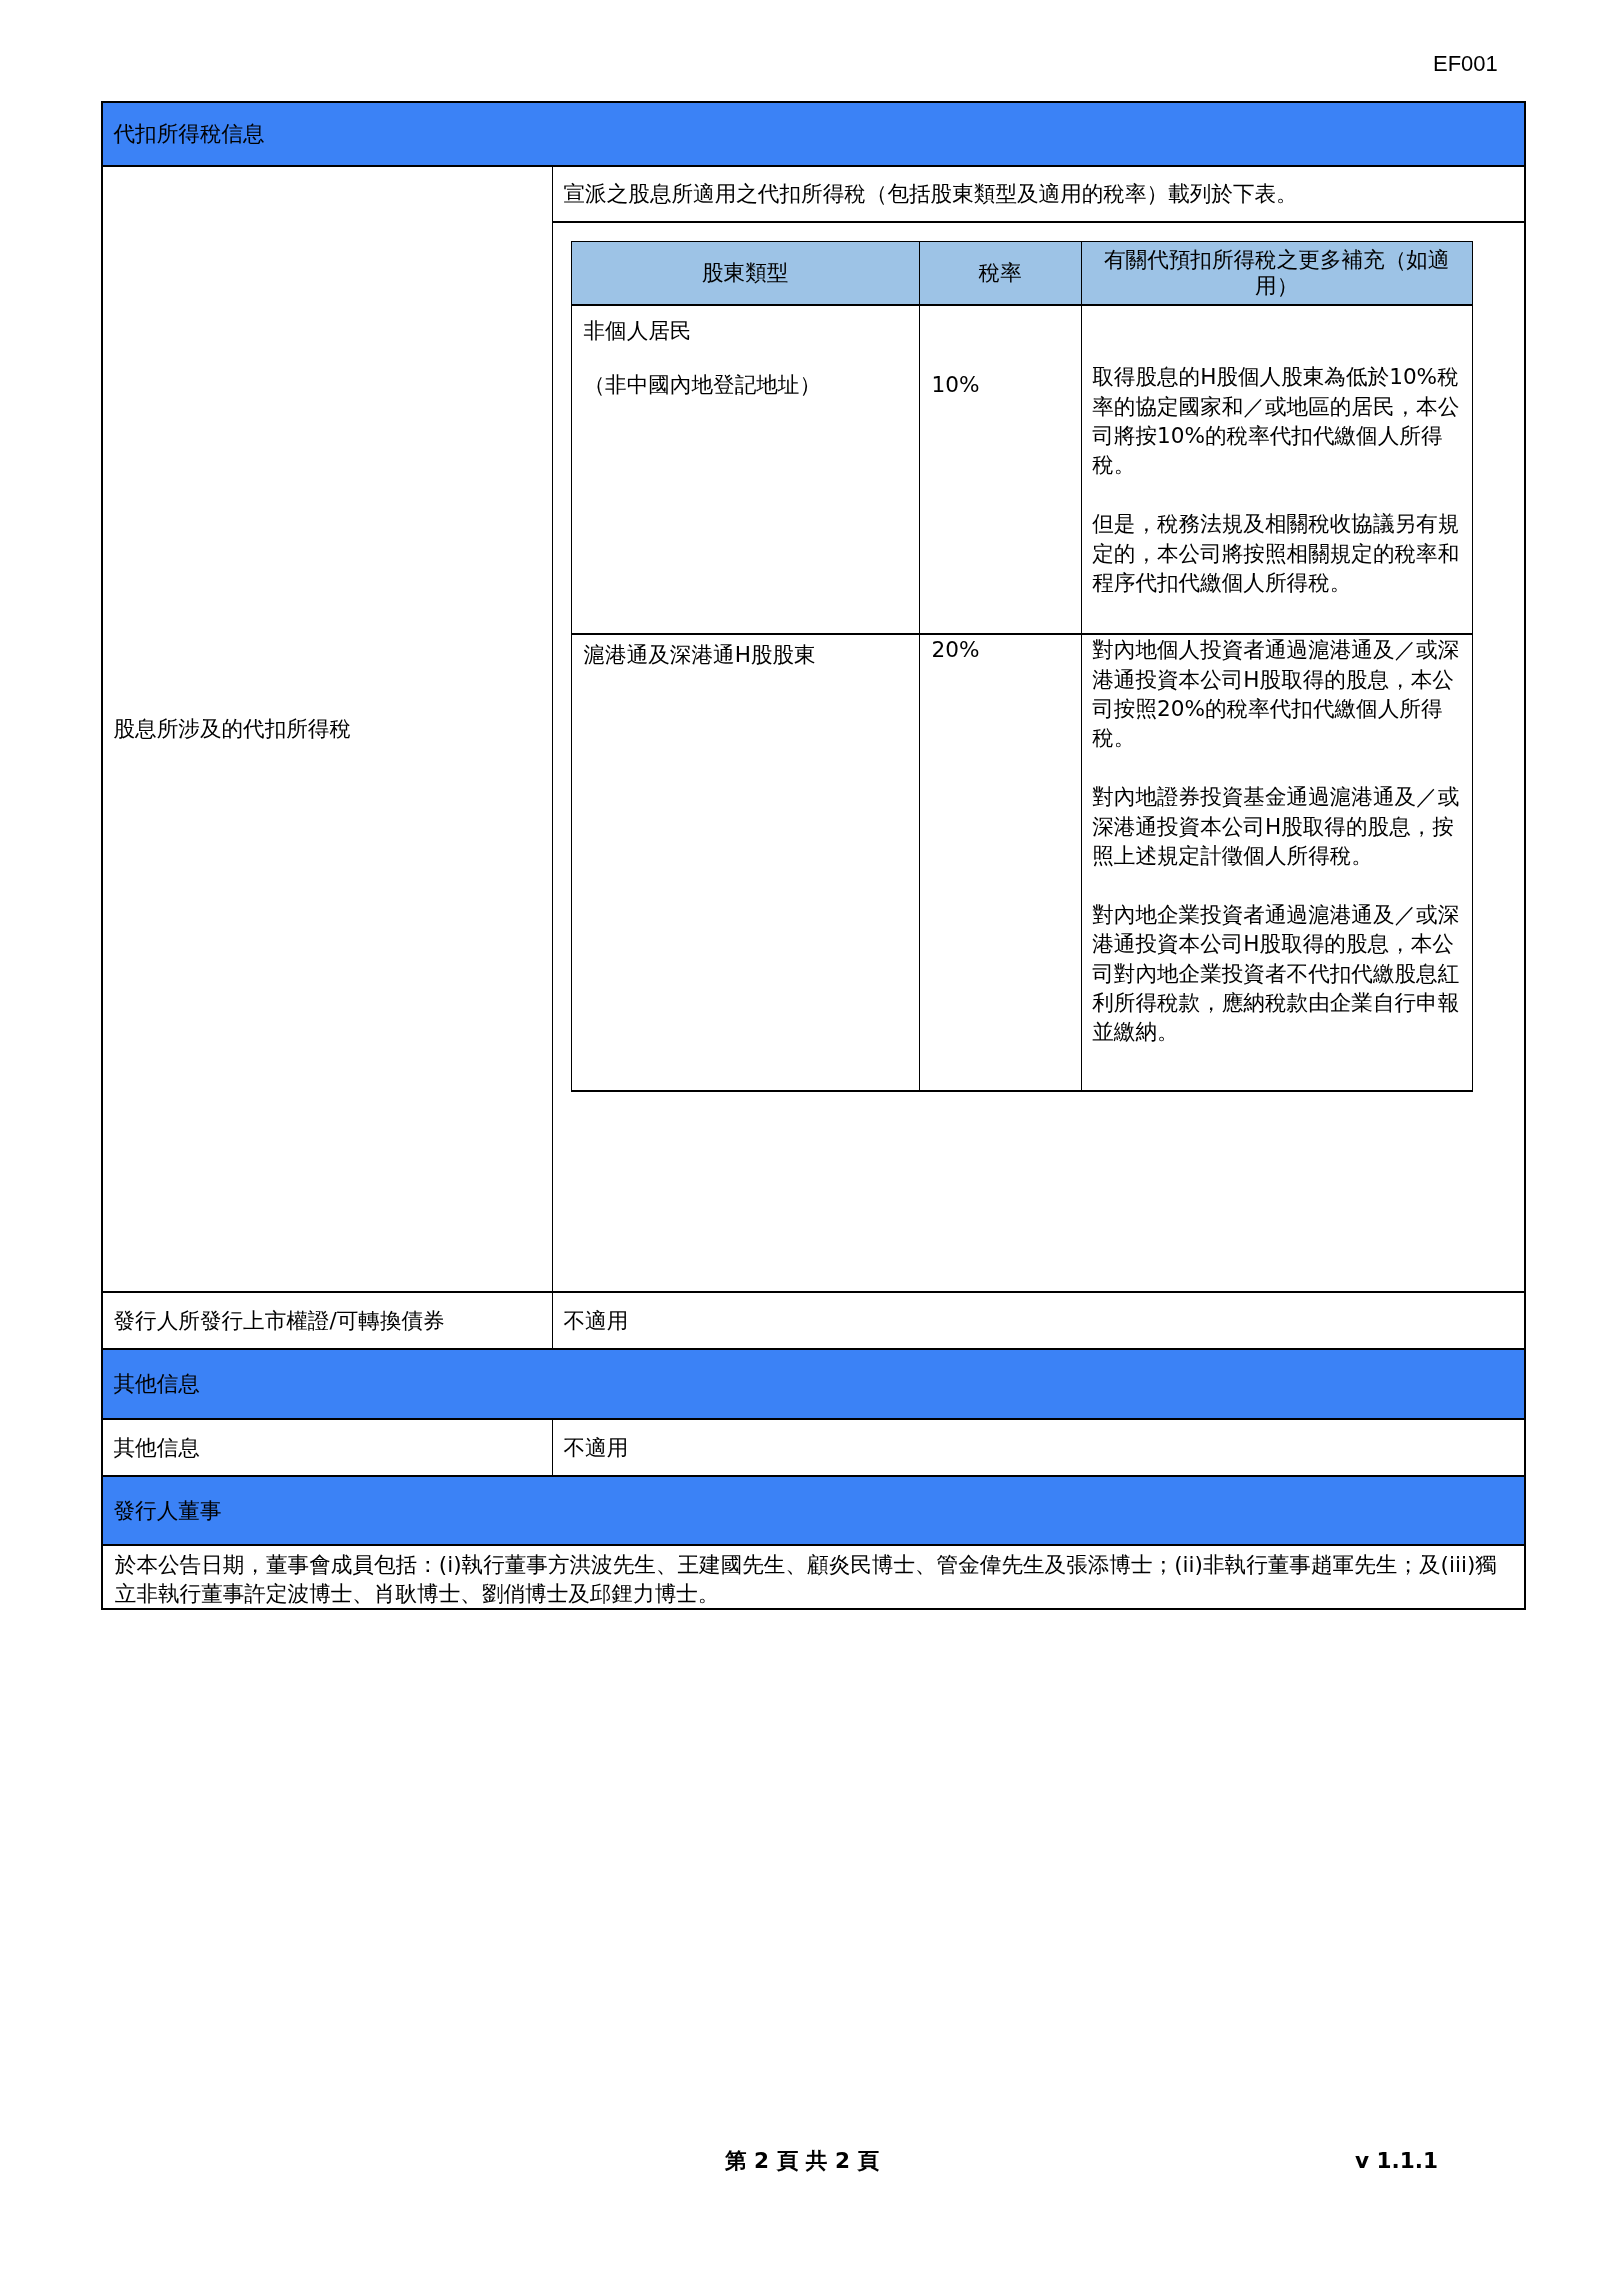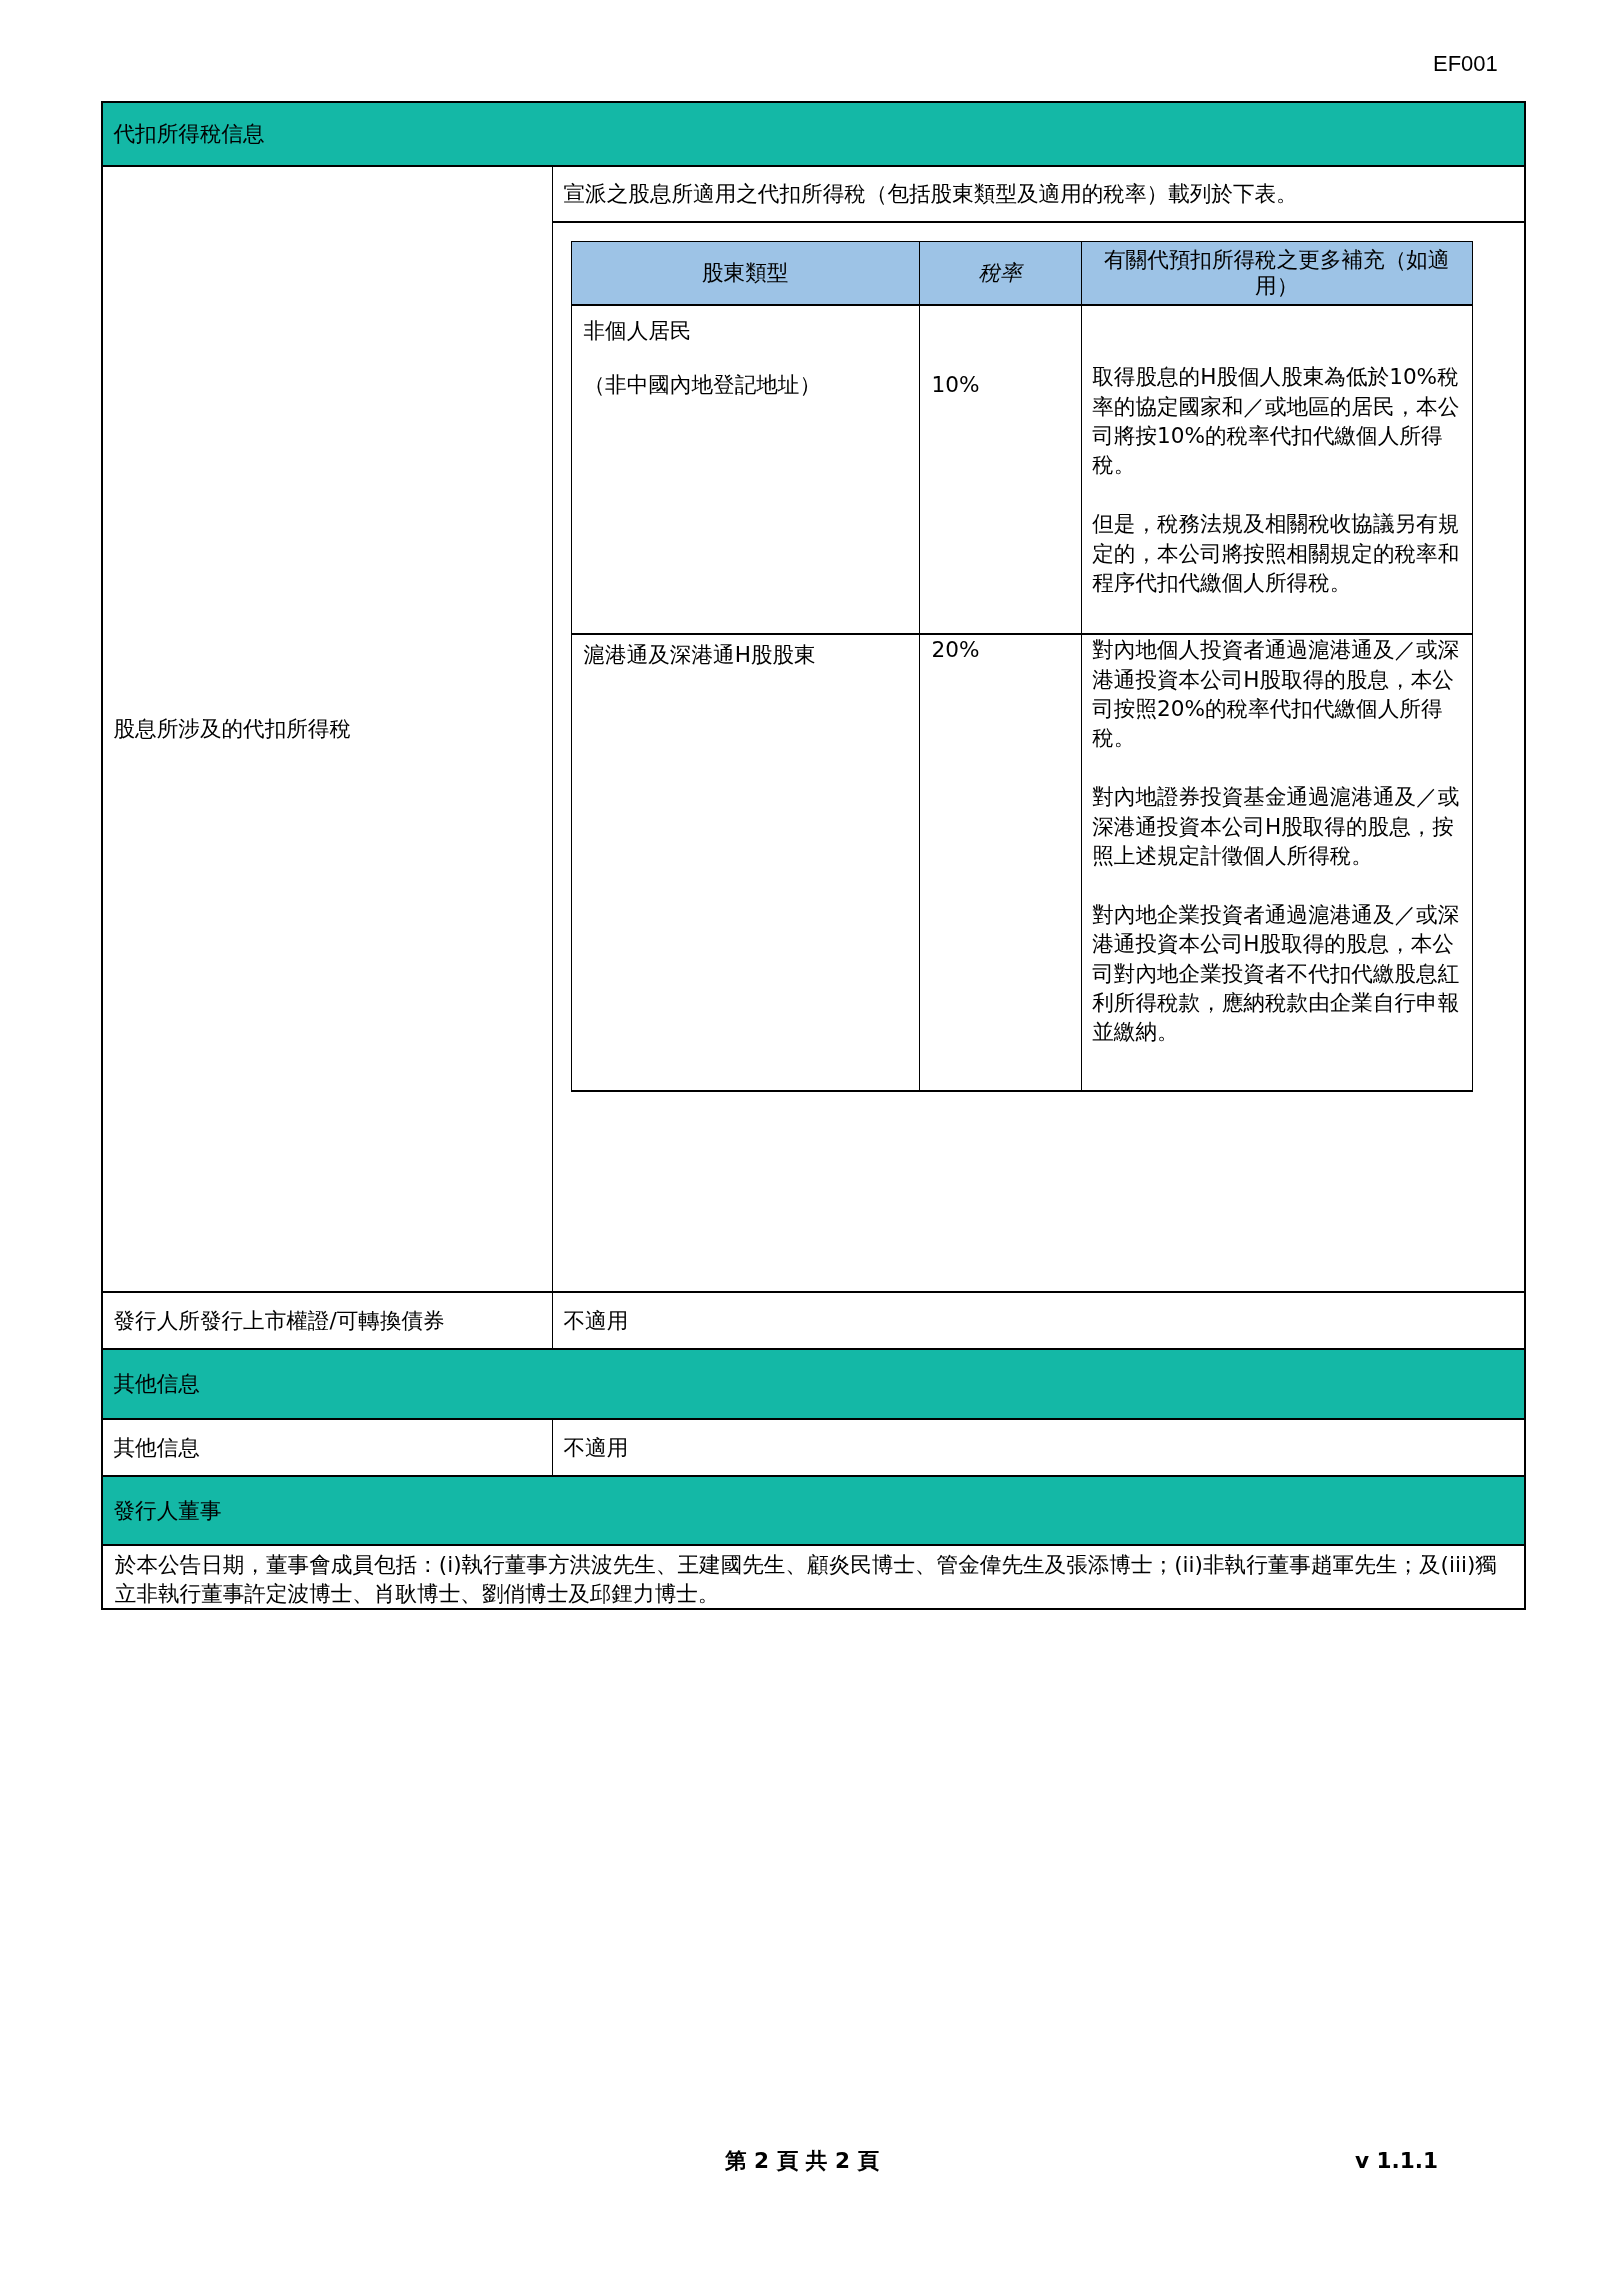--- a/index.html
+++ b/index.html
@@ -28,21 +28,21 @@
     
     .frame {
       position: absolute;
       left: 101px;
       top: 101px;
       width: 1425px;
       border: 2px solid #000;
       border-bottom: none;
     }
     .sec-header {
-      background: #14b8a6;
+      background: #3b82f6;
       border-bottom: 2px solid #000;
       display: flex;
       align-items: center;
       padding-left: 10.5px;
       font-size: 21.6px;
       line-height: 26px;
     }
     .row {
       display: flex;
       border-bottom: 2px solid #000;
@@ -168,21 +168,21 @@
       </div>
       <div class="wht-right">
         <div class="wht-intro">
           <span>宣派之股息所適用之代扣所得稅（包括股東類型及適用的稅率）載列於下表。</span>
         </div>
         <div class="wht-table-wrap">
           <table class="inner">
             <thead>
               <tr>
                 <th class="c1" style="padding:0;">股東類型</th>
-                <th class="c2" style="padding:12px;font-style:italic;">稅率</th>
+                <th class="c2" style="padding:12px;">稅率</th>
                 <th class="c3" style="padding:0 3.9px;">有關代預扣所得稅之更多補充（如適用）</th>
               </tr>
             </thead>
             <tbody>
 
 
               <tr class="r" style="height:329px;">
                 <td class="c1">
                   <div>非個人居民</div>
                   <div style="margin-top:25px;">（非中國內地登記地址）</div>

